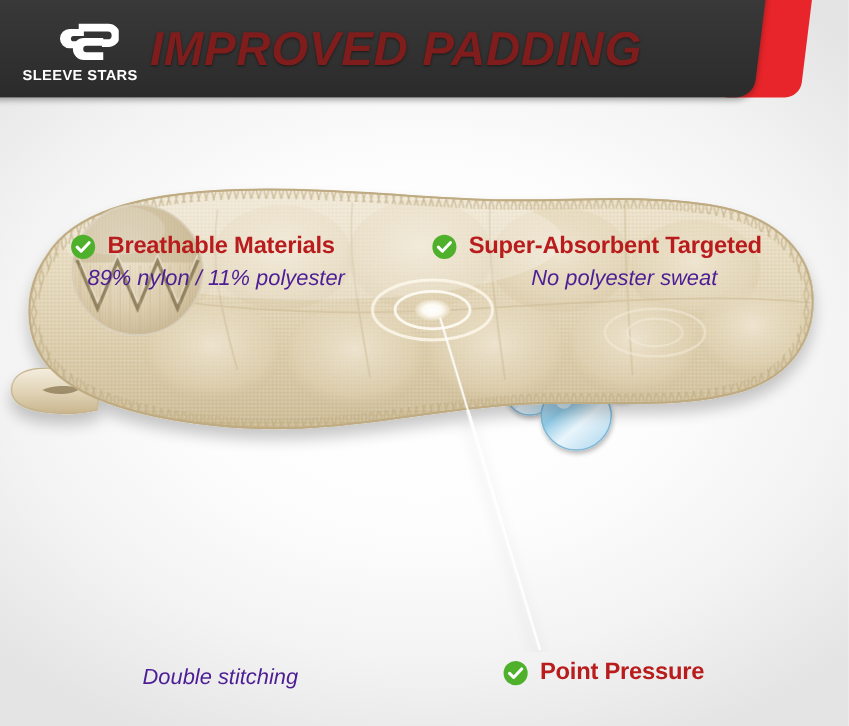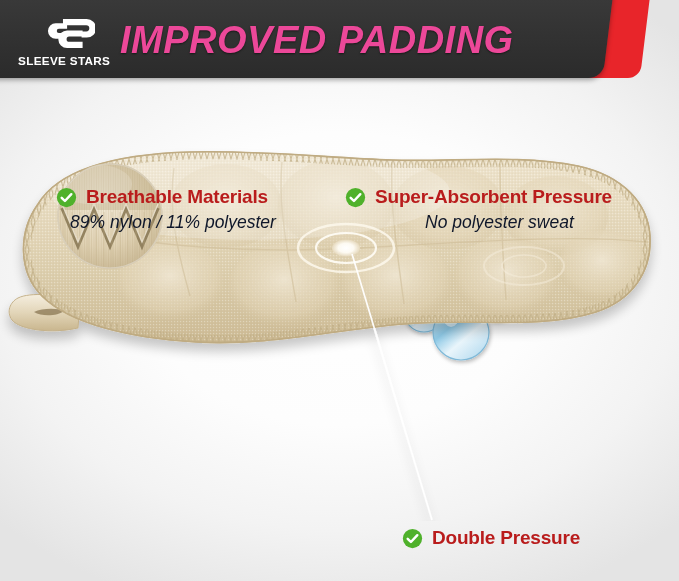--- a/index.html
+++ b/index.html
@@ -36,35 +36,35 @@
     position:relative; width:84px; height:62px; margin-left:22px;
     display:flex; flex-direction:column; align-items:center; justify-content:center;
   }
   .logo-mark{ width:62px; height:40px; display:block; }
   .logo-word{
     color:#ffffff; font-size:11.5px; font-weight:bold; letter-spacing:.3px;
     font-family:"Liberation Sans", sans-serif; margin-top:1px; white-space:nowrap;
     transform:scaleX(1.02);
   }
   .banner-title{
-    color:#ec4899; font-size:38px; font-weight:bold; font-style:italic;
+    color:#7f1d1d; font-size:38px; font-weight:bold; font-style:italic;
     letter-spacing:.5px; margin-left:14px; white-space:nowrap;
     text-shadow:0 1px 2px rgba(0,0,0,.5);
   }
 
   
   .feat{ position:absolute; }
   .feat-head{ display:flex; align-items:center; gap:9px; white-space:nowrap; }
   .tick{ width:21px; height:21px; flex:0 0 21px; display:block; }
   .feat-title{
     font-size:19px; font-weight:bold; color:#b91c1c; letter-spacing:-.2px;
     white-space:nowrap;
   }
   .feat-sub{
-    font-size:17.5px; font-style:italic; color:#0f172a; white-space:nowrap;
+    font-size:17.5px; font-style:italic; color:#4c1d95; white-space:nowrap;
     margin-top:4px;
   }
 
   #feat-breathable{ left:56px;  top:186px; }
   #feat-breathable .feat-sub{ margin-left:14px; }
   #feat-absorbent{ left:345px; top:186px; }
   #feat-absorbent .feat-sub{ margin-left:80px; }
   #feat-strength{  left:64px;  top:527px; }
   #feat-strength .feat-sub{ margin-left:50px; }
   #feat-pressure{  left:402px; top:527px; }
@@ -323,29 +323,30 @@
   </div>
   <div class="feat-sub">89% nylon / 11% polyester</div>
 </div>
 
 <div class="feat" id="feat-absorbent">
   <div class="feat-head">
     <svg class="tick" viewBox="0 0 24 24">
       <circle cx="12" cy="12" r="11" fill="#4fb12b"></circle>
       <path d="M6.5 12.3 L10.2 16 L17.5 8.2" stroke="#ffffff" stroke-width="2.8" fill="none" stroke-linecap="round" stroke-linejoin="round"></path>
     </svg>
-    <span class="feat-title">Super-Absorbent Pressure</span>
+    <span class="feat-title">Super-Absorbent Targeted</span>
   </div>
   <div class="feat-sub">No polyester sweat</div>
 </div>
 
 <div class="feat" id="feat-strength">
+  <div class="feat-sub">Double stitching</div>
 </div>
 
 <div class="feat" id="feat-pressure">
   <div class="feat-head">
     <svg class="tick" viewBox="0 0 24 24">
       <circle cx="12" cy="12" r="11" fill="#4fb12b"></circle>
       <path d="M6.5 12.3 L10.2 16 L17.5 8.2" stroke="#ffffff" stroke-width="2.8" fill="none" stroke-linecap="round" stroke-linejoin="round"></path>
     </svg>
-    <span class="feat-title">Double Pressure</span>
+    <span class="feat-title">Point Pressure</span>
   </div>
 </div>
 
 </body></html>

